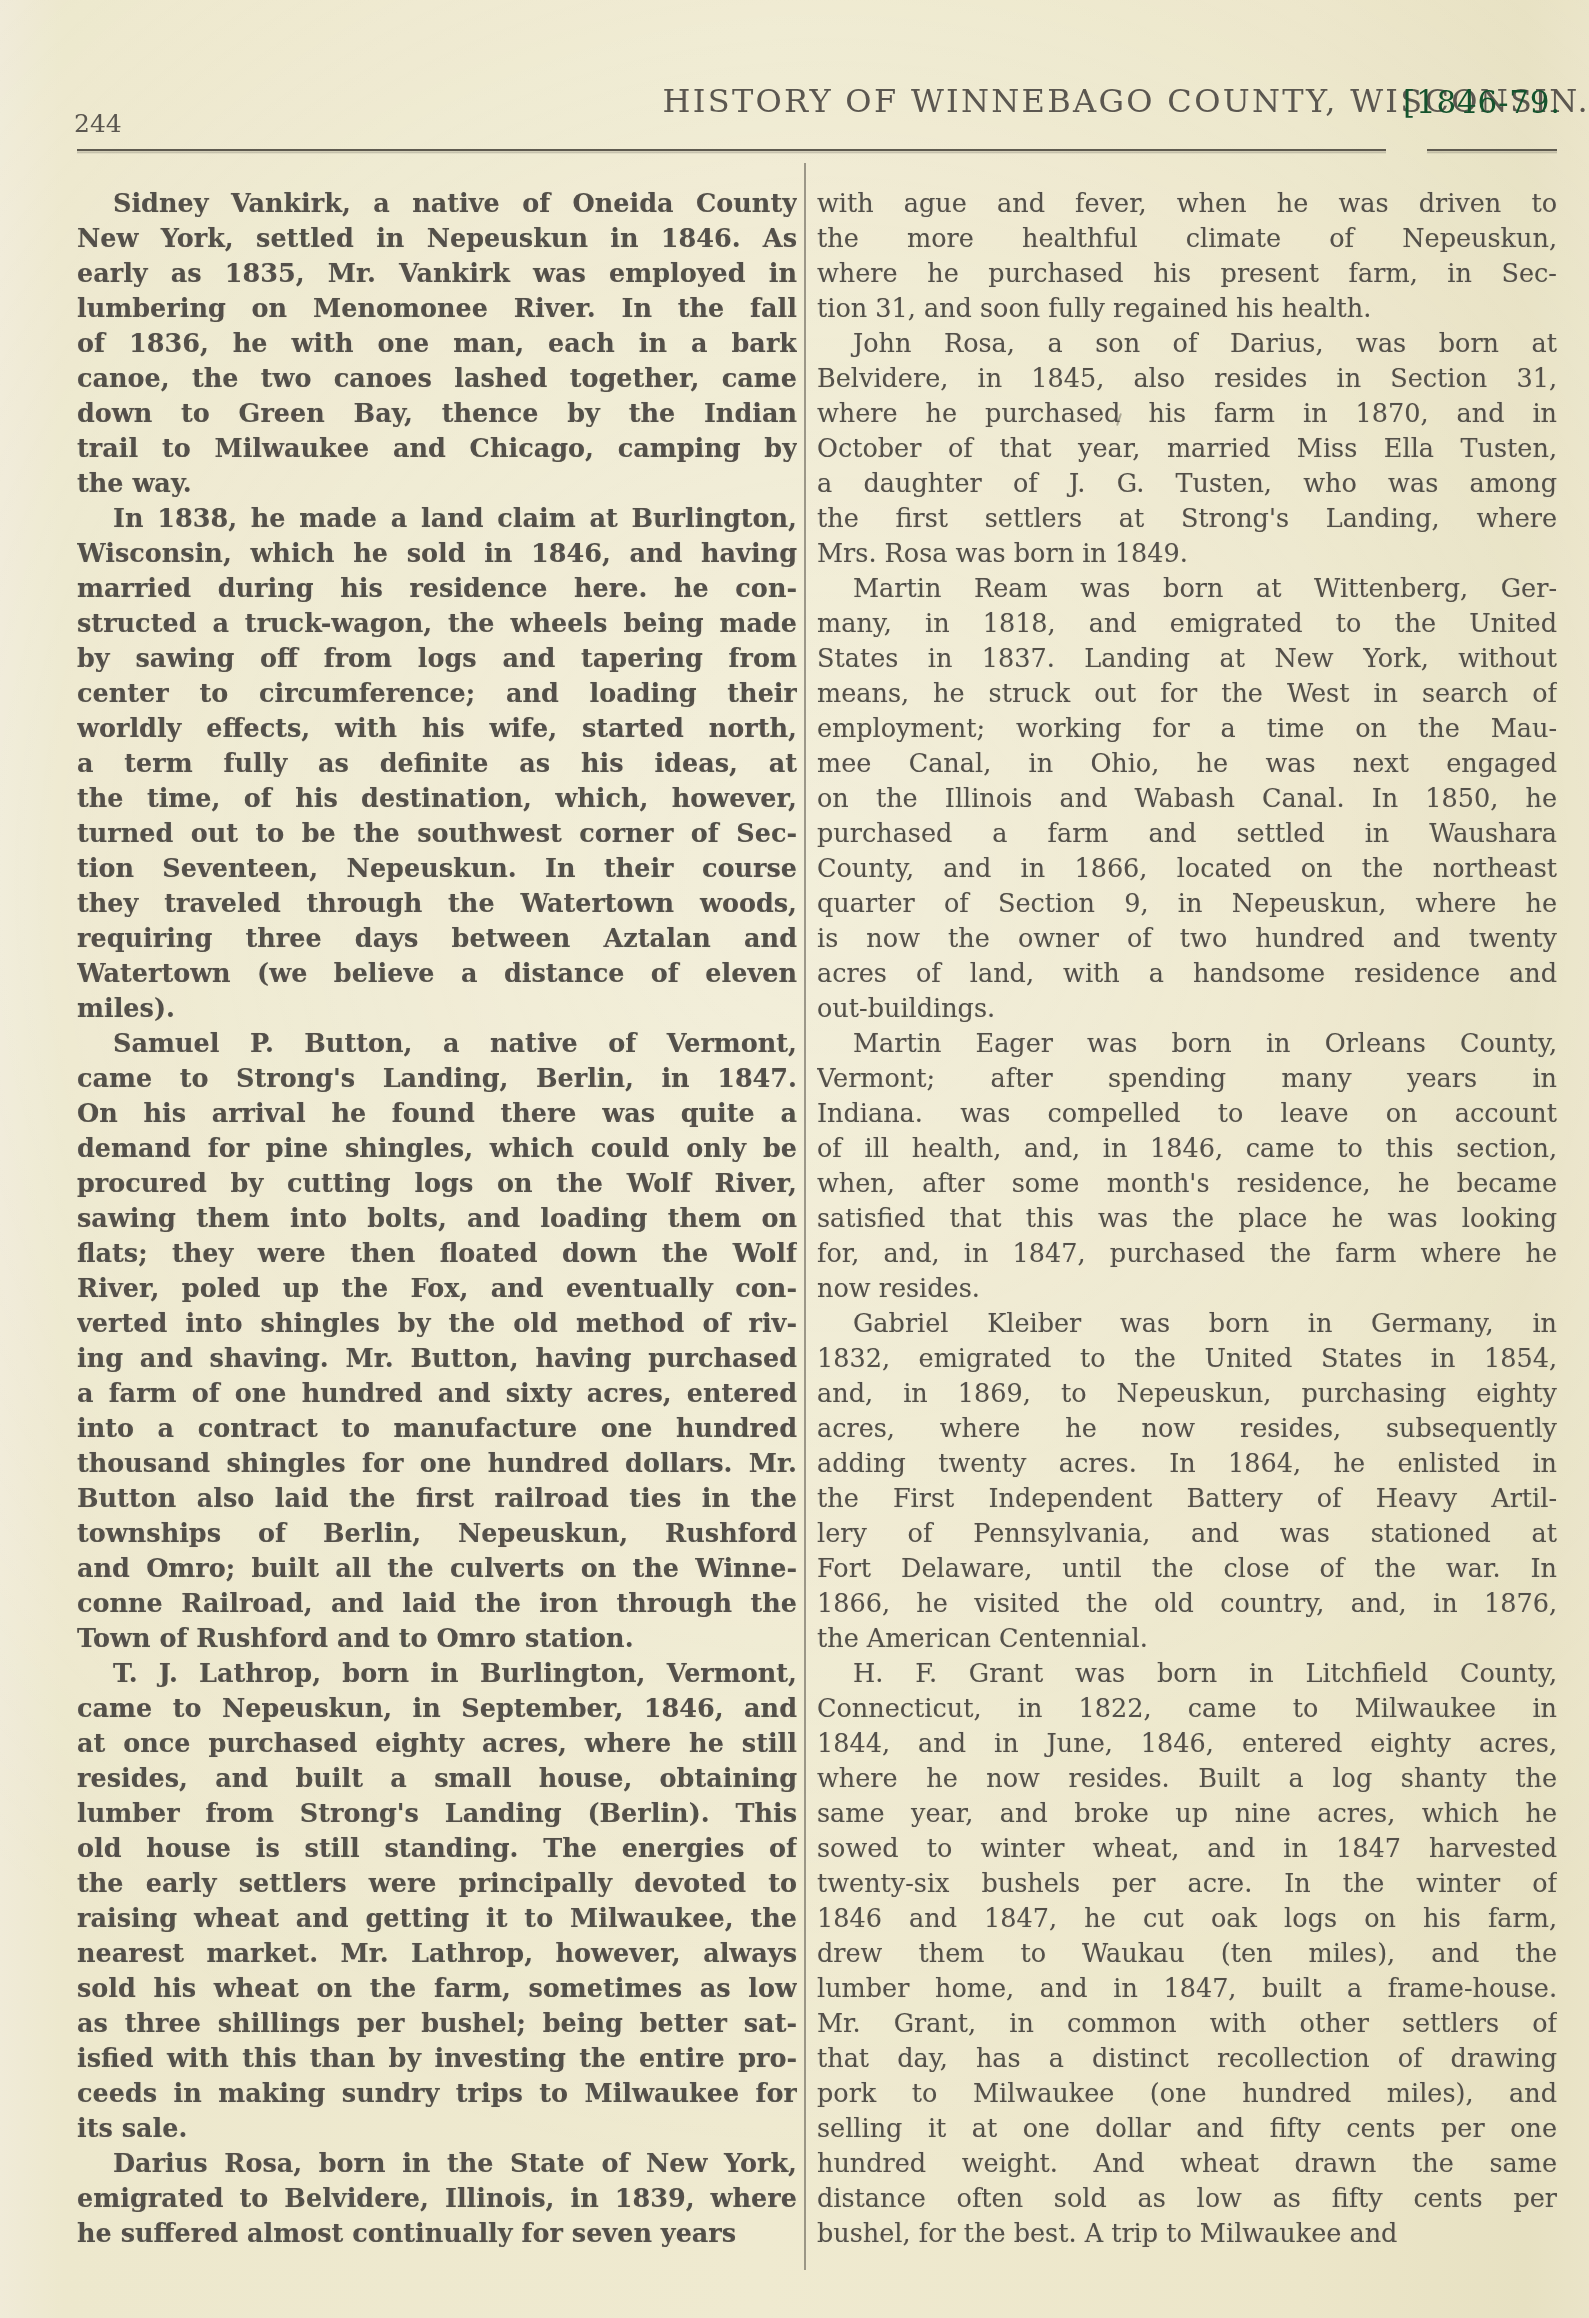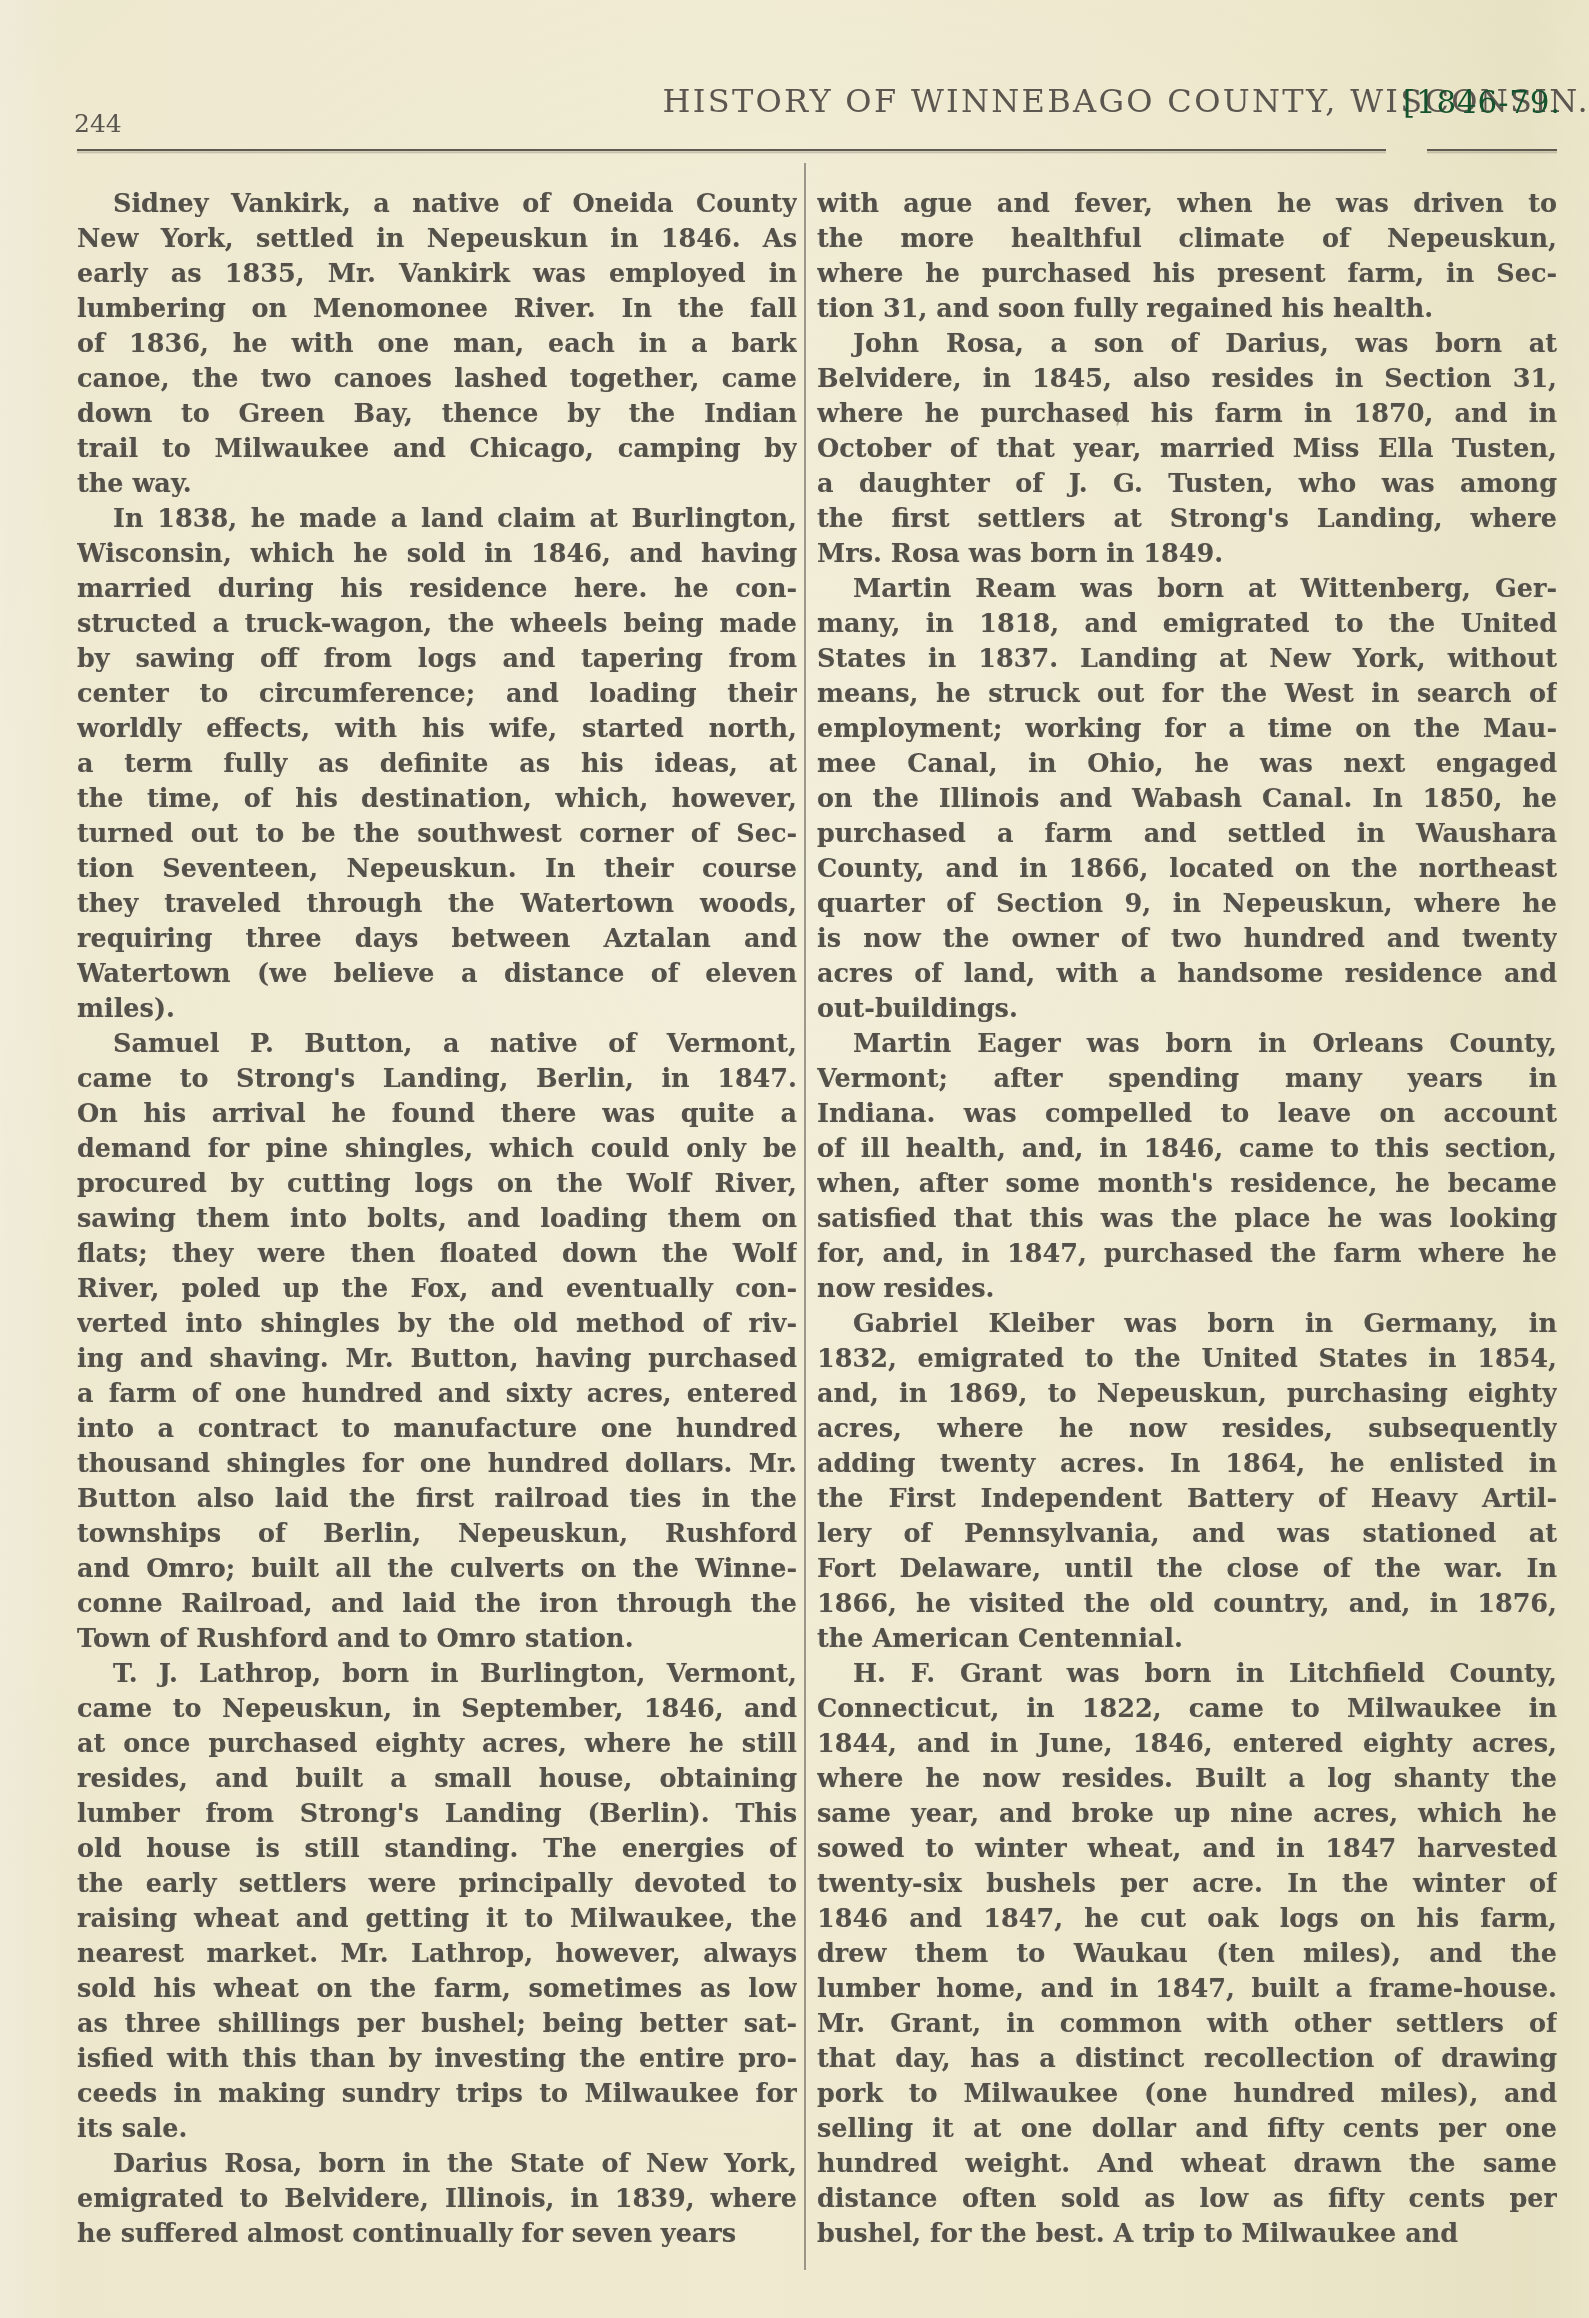--- a/index.html
+++ b/index.html
@@ -18,21 +18,21 @@
   .hdr-right{position:absolute;right:29px;top:84px;font-size:31px;color:#14532d;letter-spacing:0.8px;}
   .rule{position:absolute;top:149px;height:1.5px;background:#5e5a4f;
     box-shadow:0 2.3px 0 rgba(94,90,79,.28);}
   .rule.seg1{left:77px;width:1309px;}
   .rule.seg2{left:1427px;width:130px;}
   .vrule{position:absolute;left:804px;top:163px;width:1.5px;height:2107px;
     background:rgba(86,82,72,.55);}
   .col{position:absolute;top:186px;color:#54504a;font-size:25.5px;
     text-shadow:0 0 0.8px rgba(83,80,74,.3);}
   .col-left{left:77px;width:720px;font-weight:bold;}
-  .col-right{left:817px;width:740px;font-weight:bold;}
+  .col-right{left:817px;width:740px;}
   .para{margin:0;padding:0;}
   .line{height:35px;line-height:35px;overflow:hidden;
     text-align:justify;text-align-last:justify;}
   .line.first{text-indent:36px;}
   .line.last{text-align-last:left;}
   .speck{position:absolute;left:1118px;top:413px;width:2.3px;height:13px;
     background:rgba(96,92,80,.45);transform:rotate(18deg);border-radius:1.5px;}
 </style>
 </head>
 <body>

